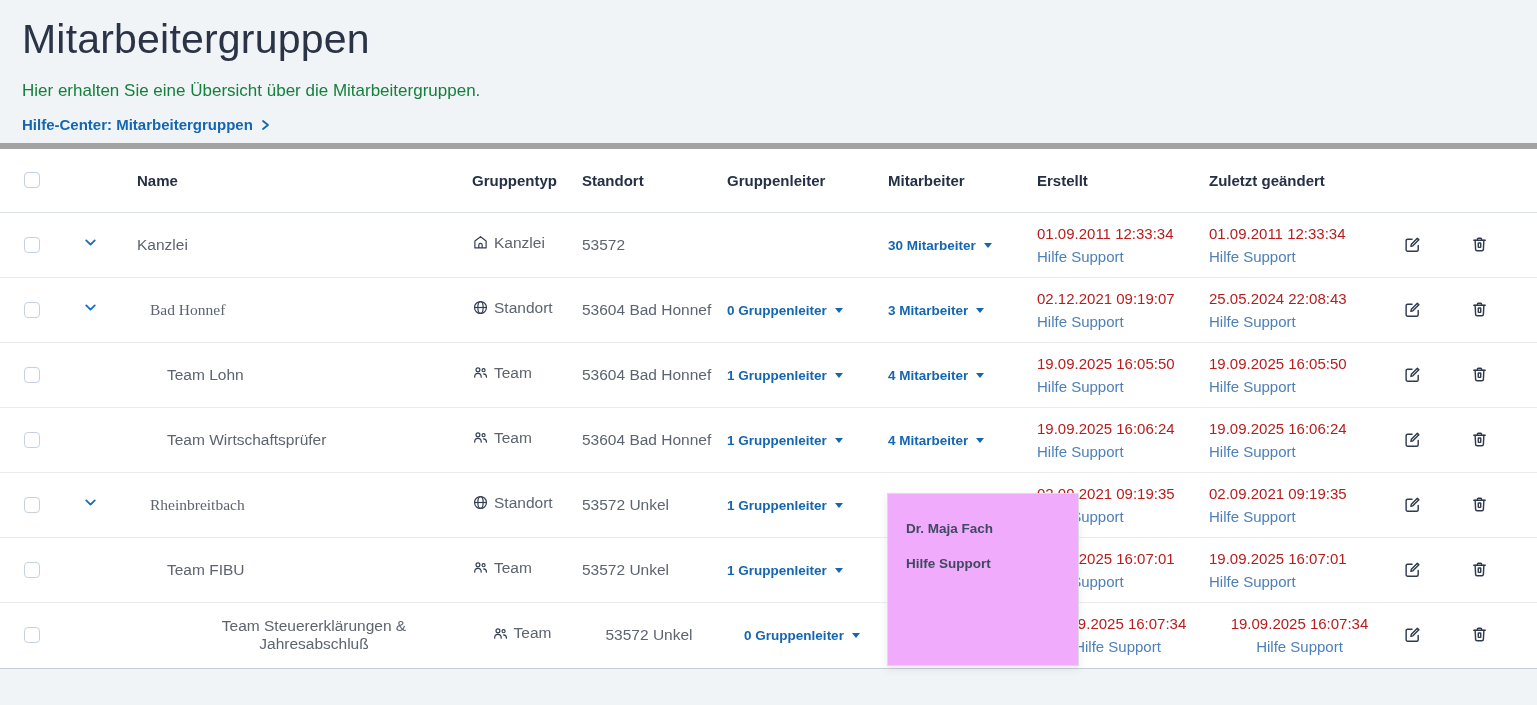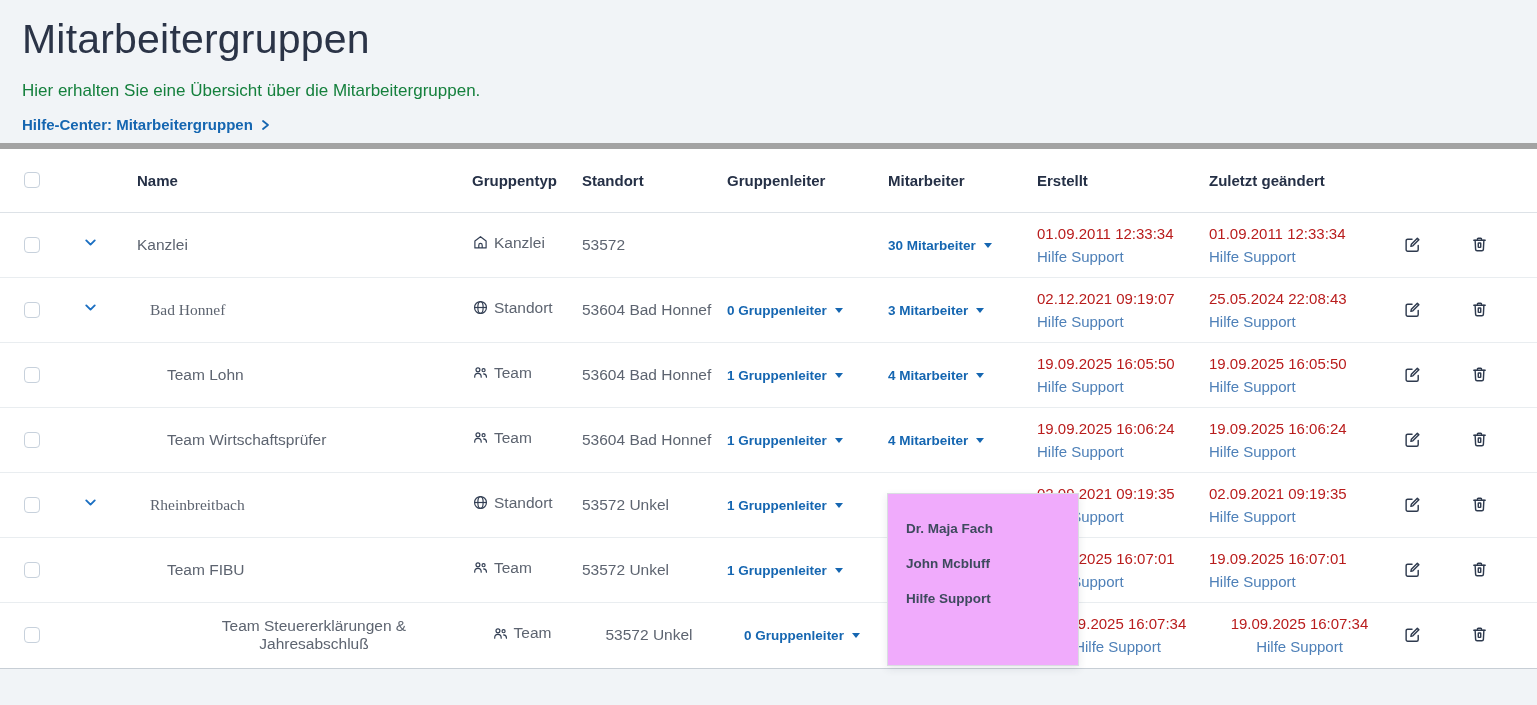--- a/index.html
+++ b/index.html
@@ -441,18 +441,17 @@
               </span>
       </div>
           </td>
     </tr>
 
   </tbody>
 </table>
 
   <div class="dropdown">
     <div class="dropdown-item">Dr. Maja Fach</div>
-    <div class="dropdown-item">John Mcbluff</div>
     <div class="dropdown-item">Hilfe Support</div>
   </div>
 </main>
 
 <footer class="page-footer"></footer>
 
 </body></html>

